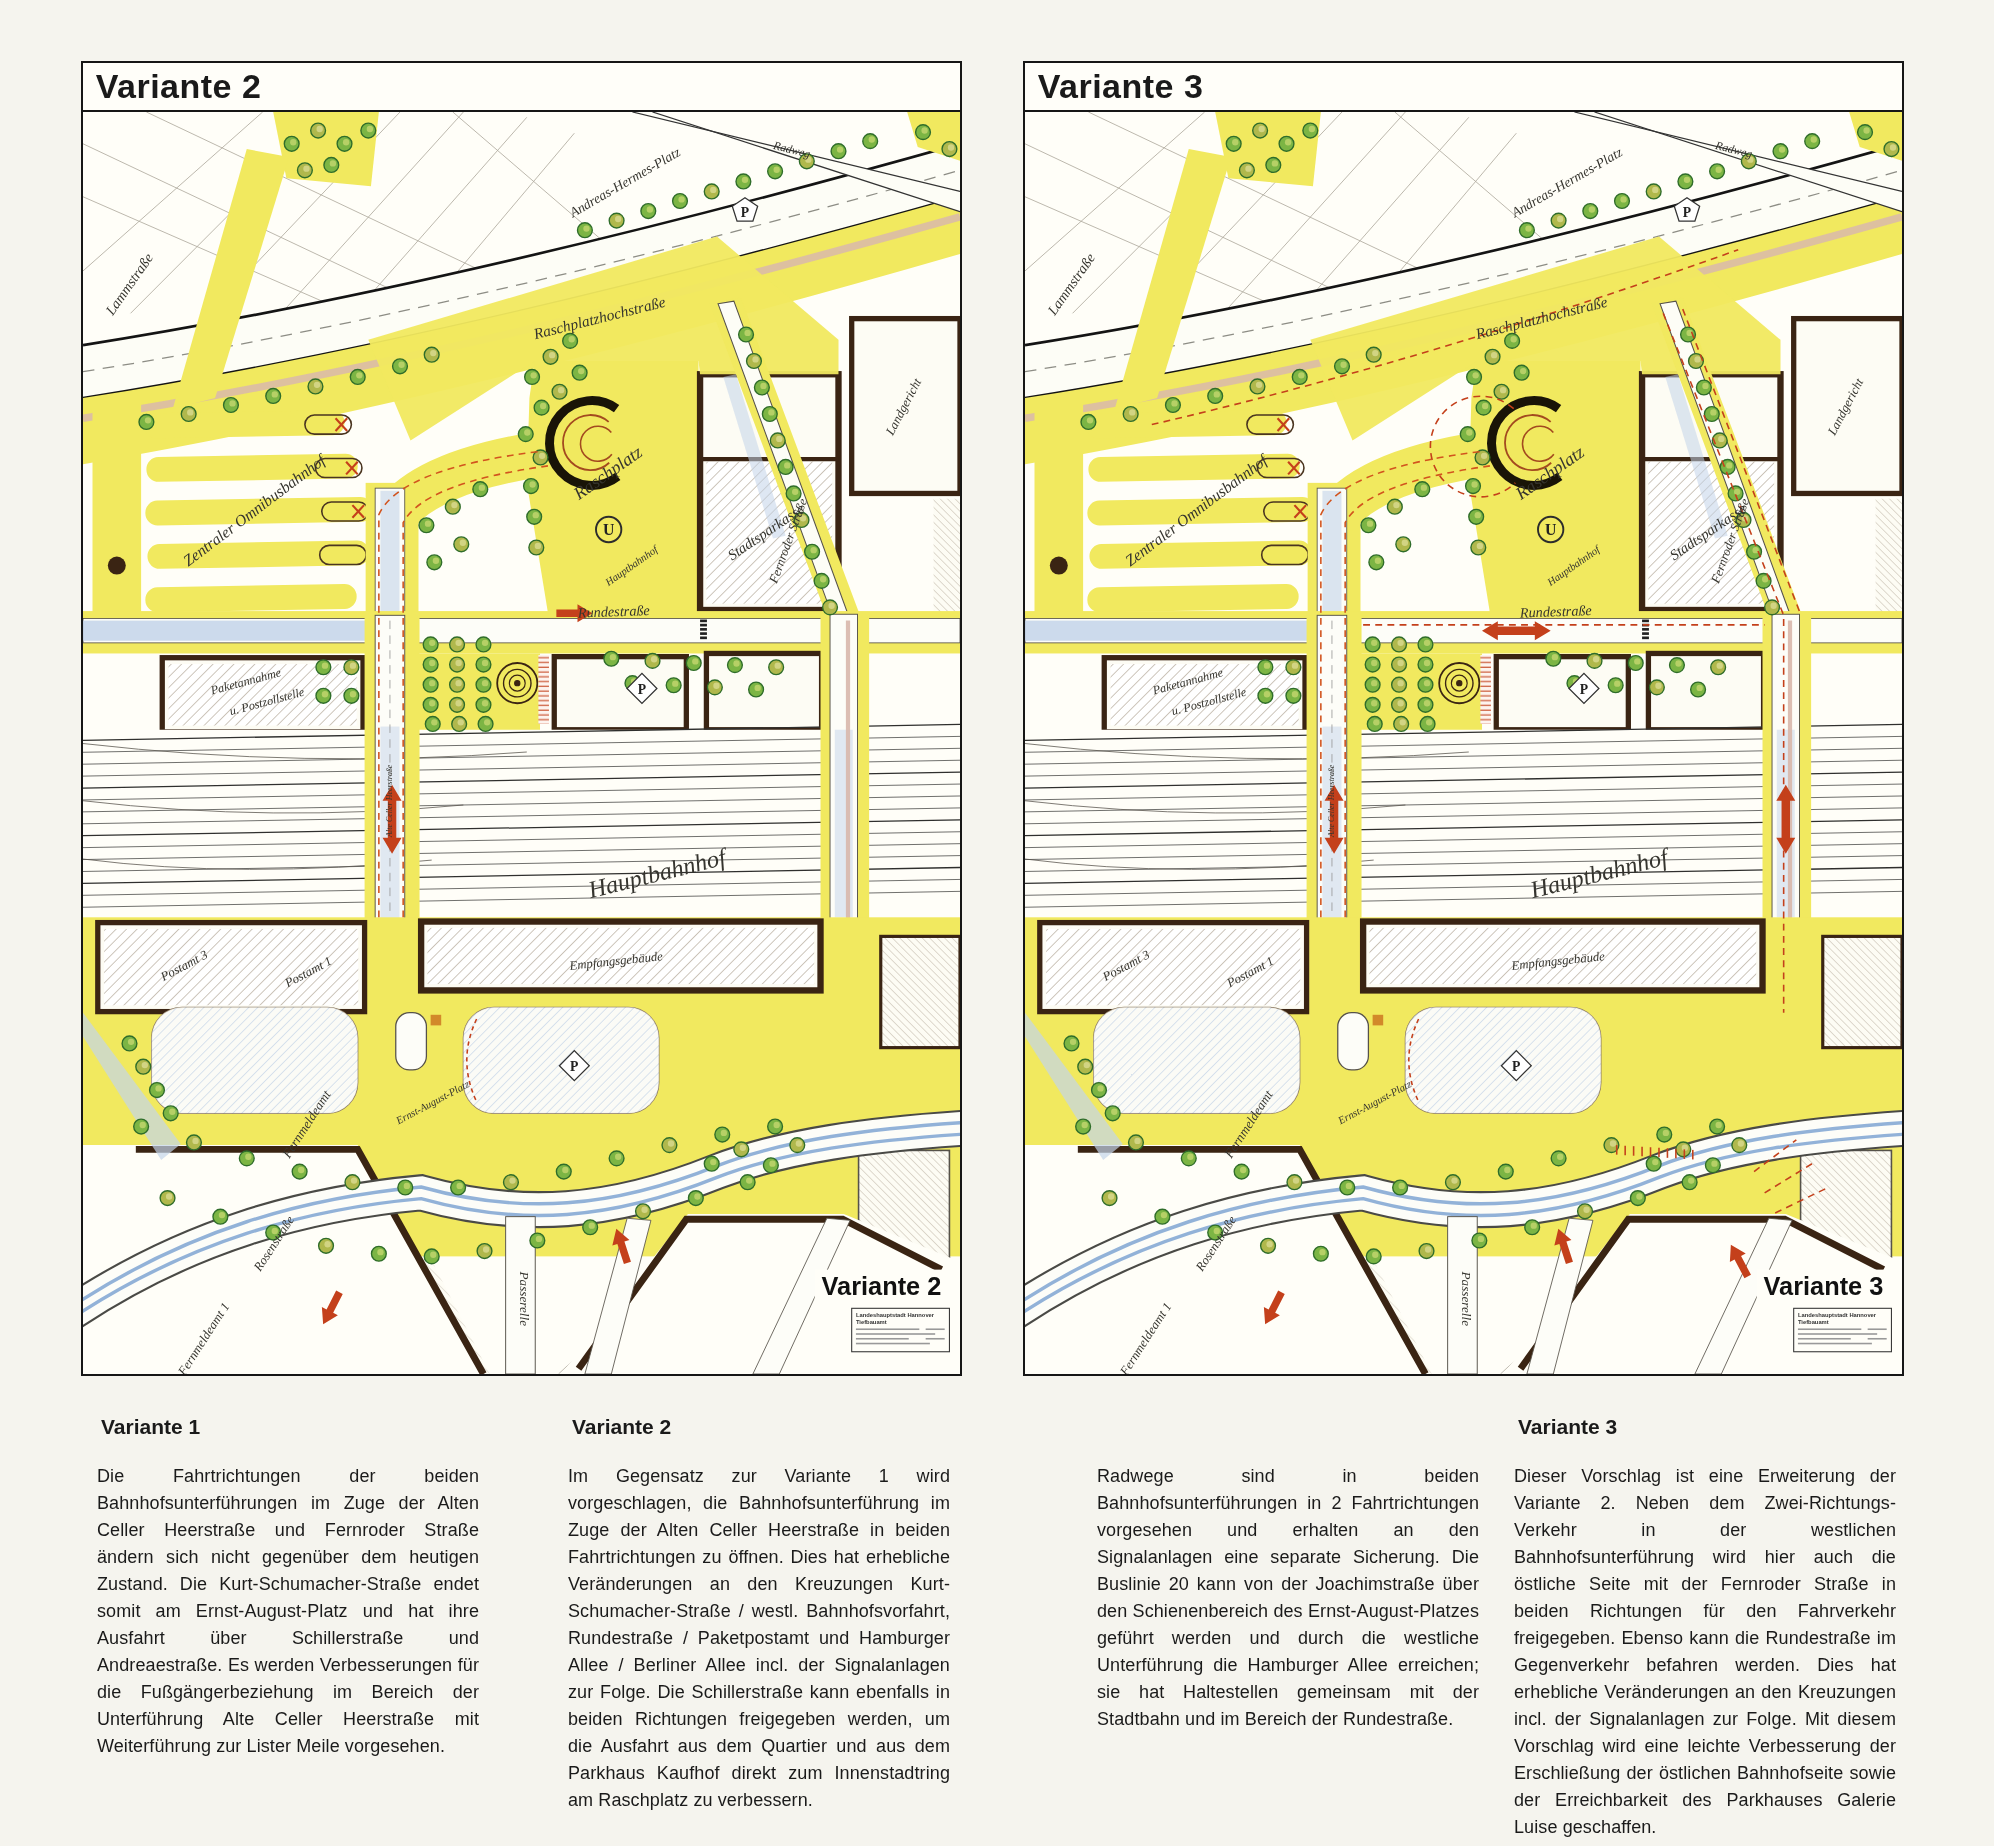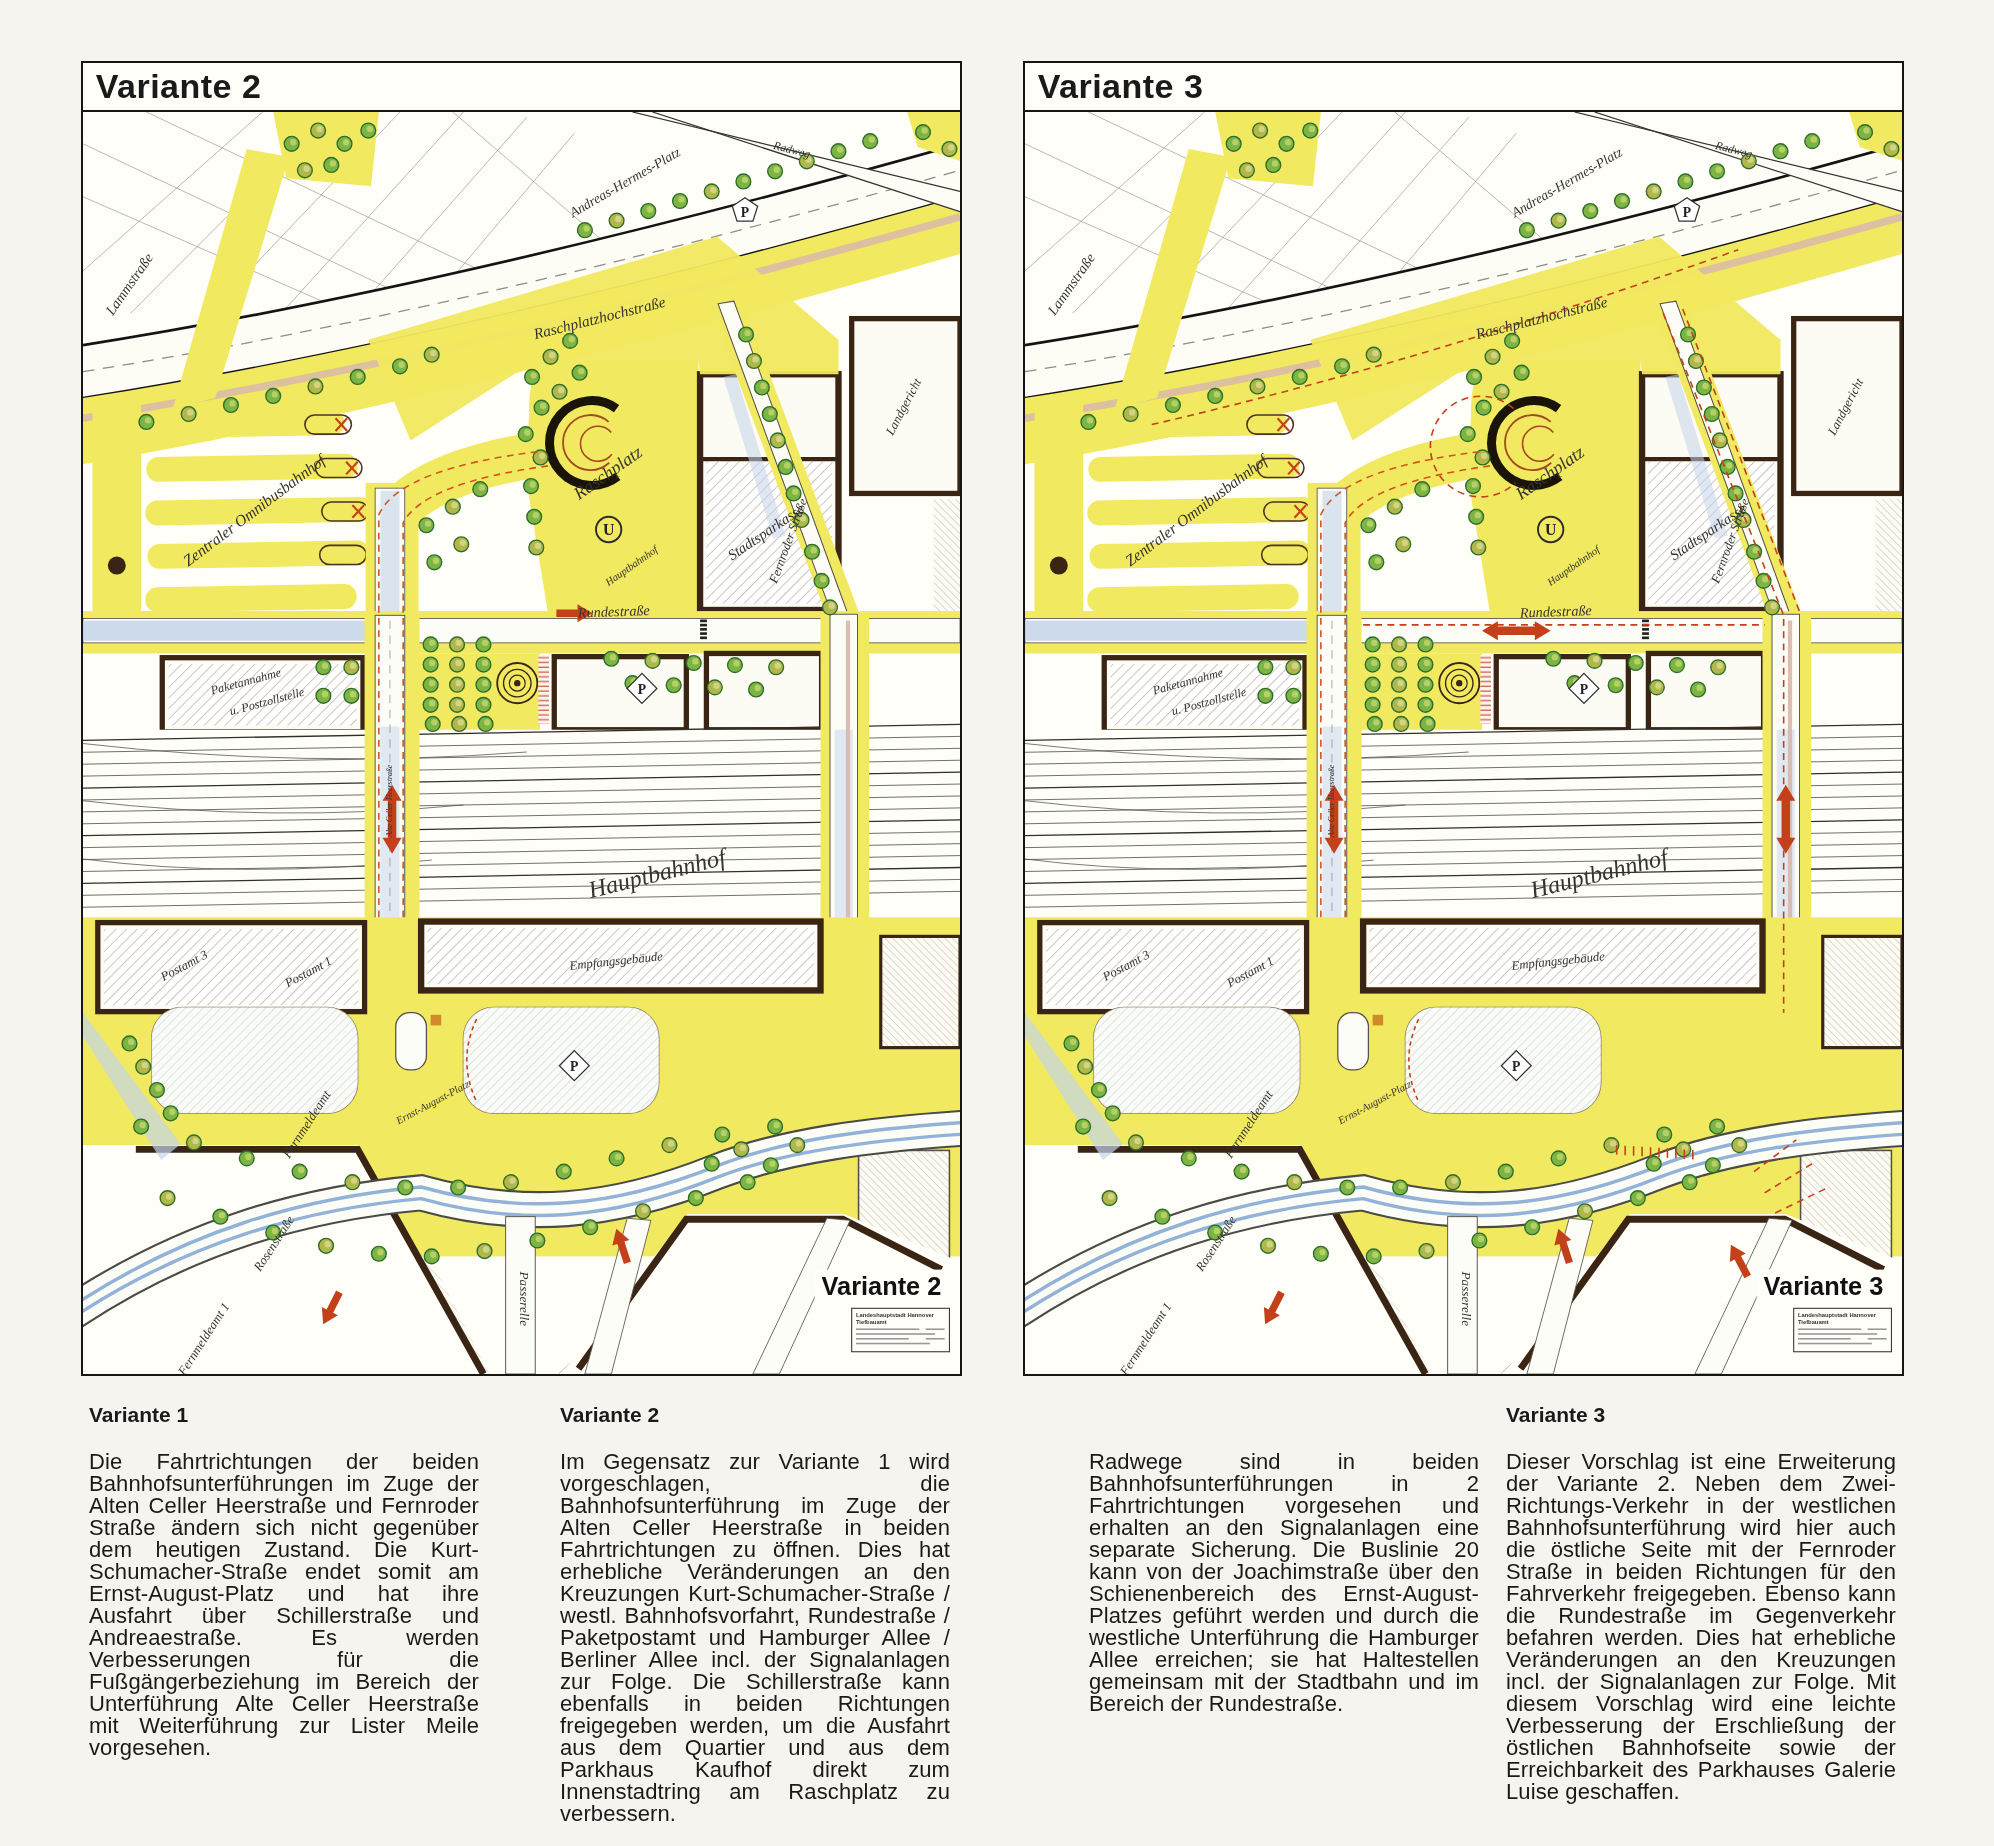--- a/index.html
+++ b/index.html
@@ -27,24 +27,24 @@
   .map-host[data-variant="0"] .only-v3{display:none;}
   .map-host[data-variant="1"] .only-v2{display:none;}
 
   
   .article{position:absolute;top:1399px;width:394px;}
   #article-0{left:85px;}
   #article-1{left:556px;}
   #article-2{left:1085px;}
   #article-3{left:1502px;}
   .article h3{
-    margin:4px;font-size:21px;font-weight:bold;min-height:30px;
+    margin:16px;font-size:21px;font-weight:bold;min-height:30px;
   }
   .article p{
-    margin:18px 0 0 4px;font-size:22px;line-height:22px;
+    margin:18px 0 0 12px;font-size:18px;line-height:27px;
     text-align:justify;letter-spacing:0.1px;
   }
 
   
   text.maplbl{font-family:"Liberation Serif",serif;font-style:italic;fill:#35342e;}
   text.corner{font-family:"Liberation Sans",sans-serif;font-weight:bold;fill:#111;font-style:normal;}
   text.sym{font-family:"Liberation Serif",serif;font-weight:bold;fill:#222;font-style:normal;}
   text.tiny-legend{font-family:"Liberation Sans",sans-serif;font-weight:bold;fill:#333;font-style:normal;}
 </style>
 </head>

